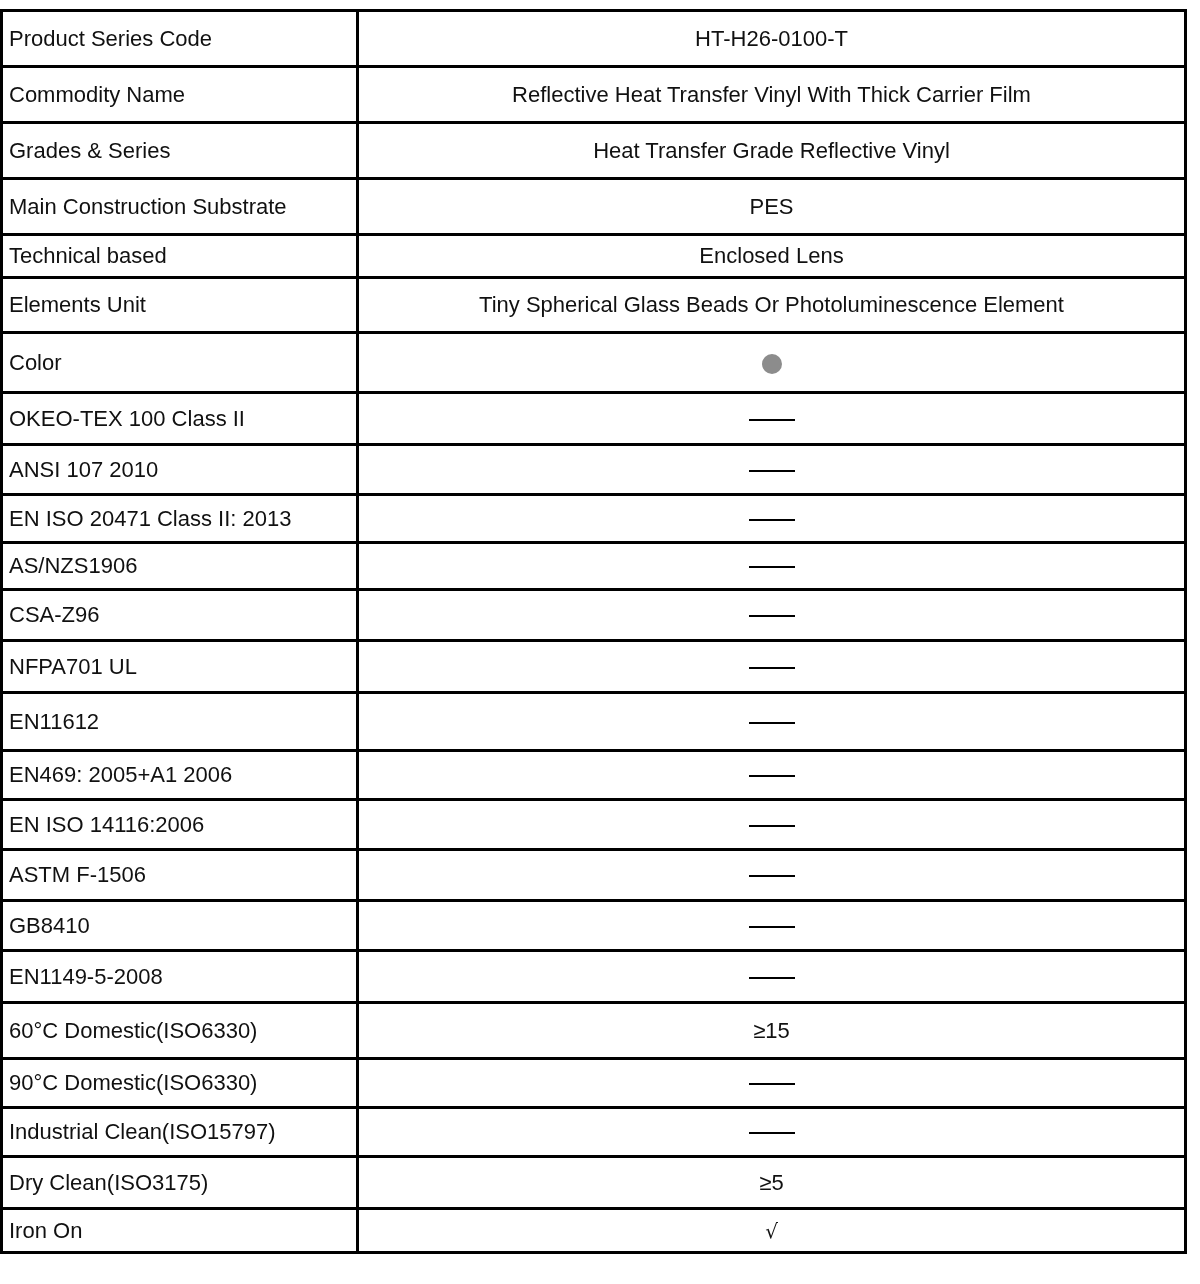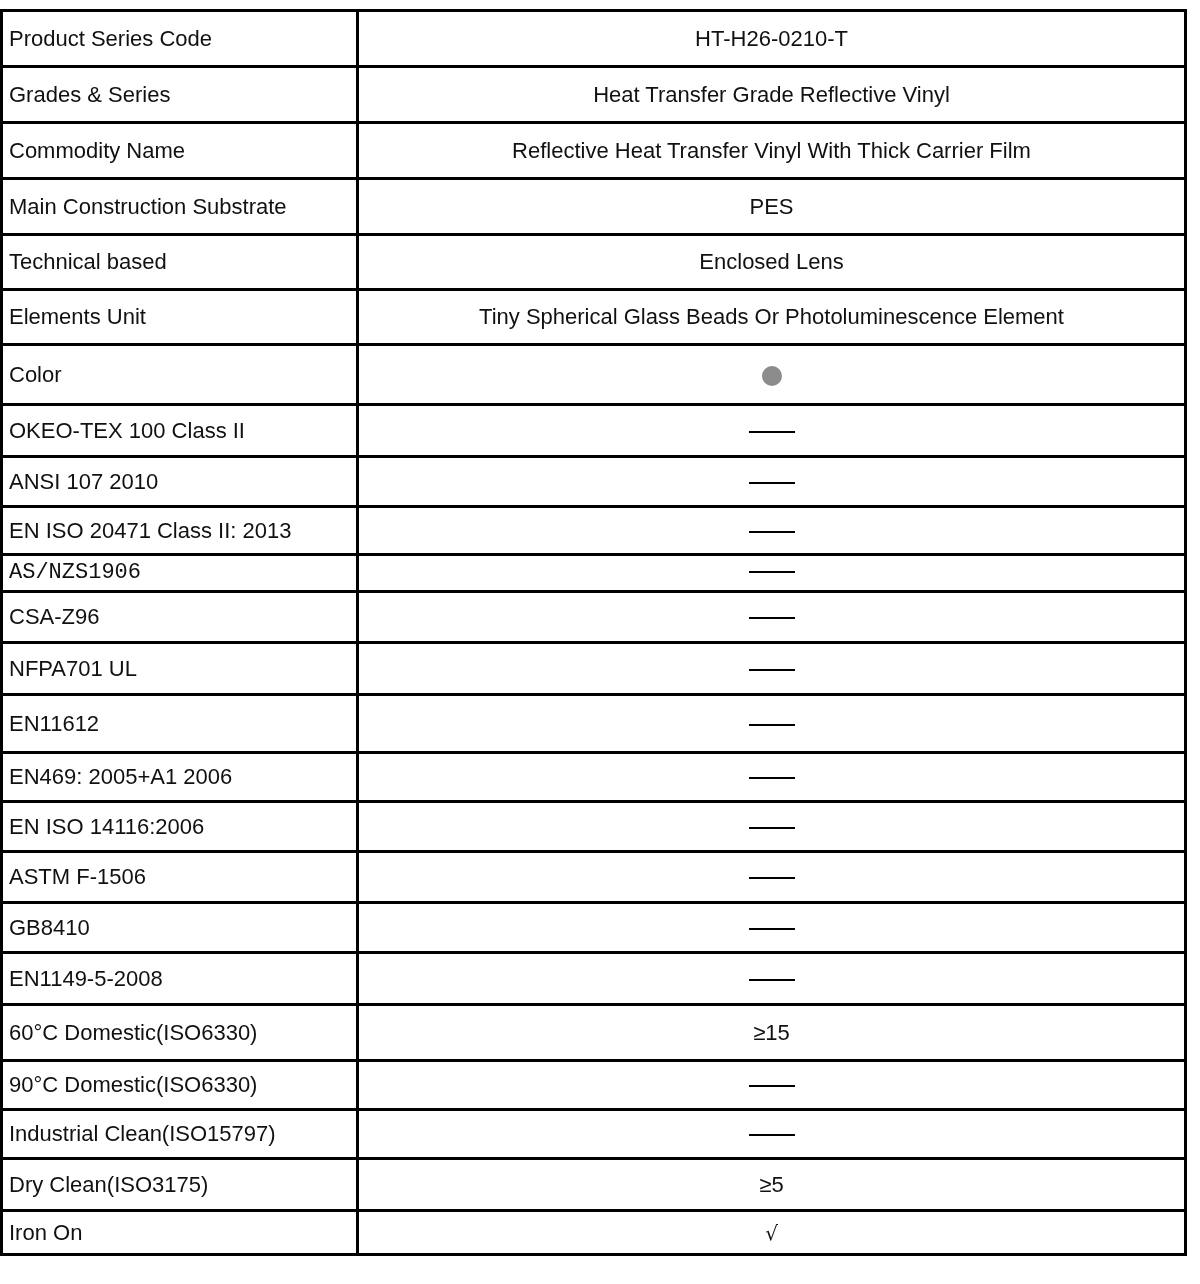--- a/index.html
+++ b/index.html
@@ -17,35 +17,35 @@
   .dot { display:inline-block; width:20px; height:20px; border-radius:50%; vertical-align:middle; }
   .chk { font-family:"DejaVu Serif", serif; font-size:20px; }
 </style>
 </head>
 <body>
 
 <table id="spec">
   <tbody id="spec-body">
       <tr style="height: 56px;">
         <td class="lbl">Product Series Code</td>
-        <td class="val"><span>HT-H26-0210-T</span></td>
+        <td class="val"><span>HT-H26-0100-T</span></td>
+      </tr>
+      <tr style="height: 56px;">
+        <td class="lbl">Commodity Name</td>
+        <td class="val"><span>Reflective Heat Transfer Vinyl With Thick Carrier Film</span></td>
       </tr>
       <tr style="height: 56px;">
         <td class="lbl">Grades &amp; Series</td>
         <td class="val"><span>Heat Transfer Grade Reflective Vinyl</span></td>
       </tr>
       <tr style="height: 56px;">
-        <td class="lbl">Commodity Name</td>
-        <td class="val"><span>Reflective Heat Transfer Vinyl With Thick Carrier Film</span></td>
-      </tr>
-      <tr style="height: 56px;">
         <td class="lbl">Main Construction Substrate</td>
         <td class="val"><span>PES</span></td>
       </tr>
-      <tr style="height: 55px;">
+      <tr style="height: 43px;">
         <td class="lbl">Technical based</td>
         <td class="val"><span>Enclosed Lens</span></td>
       </tr>
       <tr style="height: 55px;">
         <td class="lbl">Elements Unit</td>
         <td class="val"><span>Tiny Spherical Glass Beads Or Photoluminescence Element</span></td>
       </tr>
       <tr style="height: 60px;">
         <td class="lbl">Color</td>
         <td class="val"><span class="dot" style="background: rgb(140, 140, 140);"></span></td>
@@ -55,21 +55,21 @@
         <td class="val"><span class="dash"></span></td>
       </tr>
       <tr style="height: 50px; margin-left: 8px;">
         <td class="lbl">ANSI 107 2010</td>
         <td class="val"><span class="dash"></span></td>
       </tr>
       <tr style="height: 48px;">
         <td class="lbl">EN ISO 20471 Class II: 2013</td>
         <td class="val"><span class="dash"></span></td>
       </tr>
-      <tr style="height: 37px; font-family: Liberation Mono, monospace;">
+      <tr style="height: 47px;">
         <td class="lbl">AS/NZS1906</td>
         <td class="val"><span class="dash"></span></td>
       </tr>
       <tr style="height: 51px;">
         <td class="lbl">CSA-Z96</td>
         <td class="val"><span class="dash"></span></td>
       </tr>
       <tr style="height: 52px;">
         <td class="lbl">NFPA701 UL</td>
         <td class="val"><span class="dash"></span></td>

